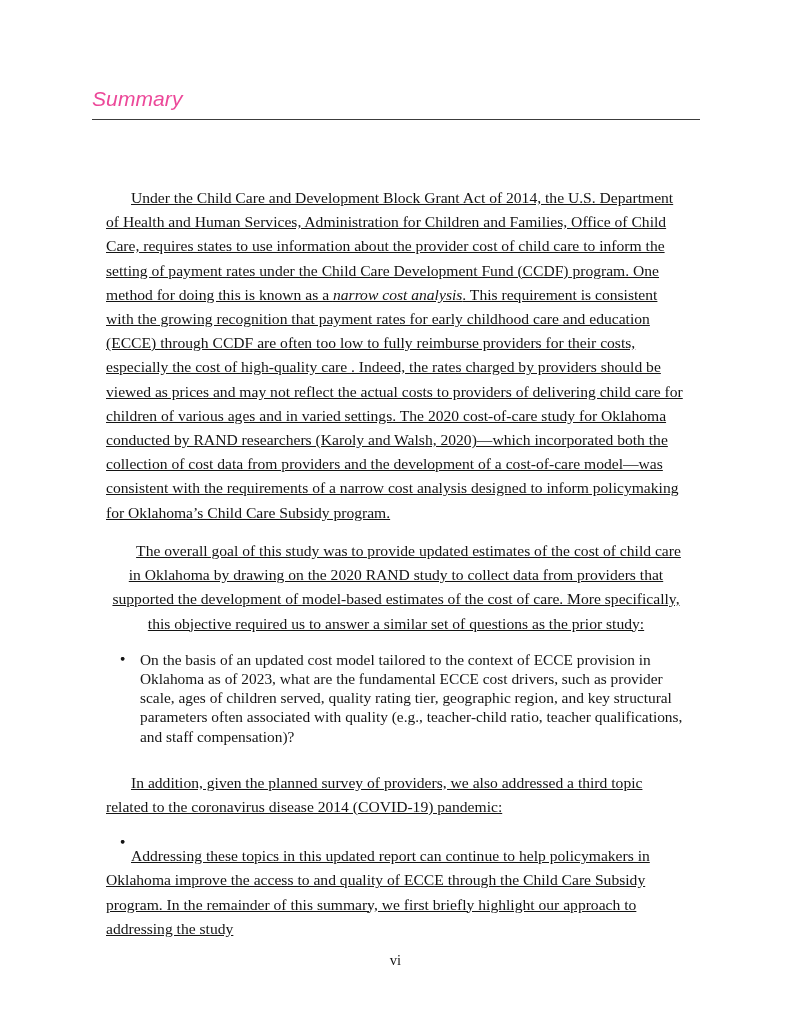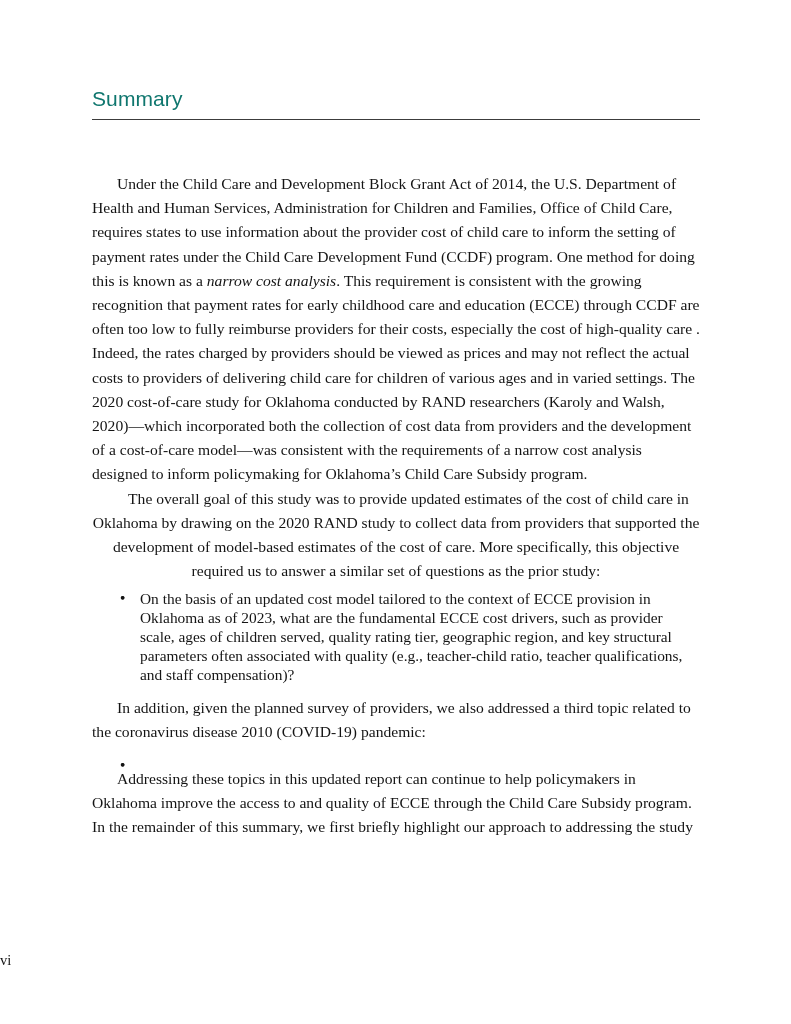--- a/index.html
+++ b/index.html
@@ -18,41 +18,43 @@
   .content {
     position: absolute;
     left: 92px;
     top: 0;
     width: 608px;
   }
   .chapter-title {
     font-family: "Liberation Sans", sans-serif;
     font-size: 21px;
     font-weight: 400;
-    color: #0f766e;
+    color: #ec4899;
     margin: 0;
     padding-top: 88px;
     letter-spacing: 0.1px;
     line-height: 1.05;
+    font-style: italic;
   }
   .title-rule {
     border: 0;
     border-top: 1px solid #3c3c3c;
     margin: 9px 0 0 0;
     width: 608px;
     height: 0;
   }
   .body-text {
     font-family: "Liberation Serif", "DejaVu Serif", serif;
     font-size: 15.6px;
     line-height: 24.2px;
     color: #141414;
-    margin: 0;
+    margin: 14px;
     text-align: left;
     text-indent: 25px;
+    text-decoration: underline;
     -webkit-font-smoothing: antialiased;
   }
   .para-first {
     padding-top: 52px;
   }
   .para-gap {
     padding-top: 0px;
     text-align: center;
   }
   .bullet-list {
@@ -87,20 +89,21 @@
     padding-top: 11px;
   }
   .last-para {
     padding-top: 11px;
   }
   .page-number {
     position: absolute;
     left: 0;
     right: 0;
     top: 952px;
+    text-align: center;
     font-family: "Liberation Serif", "DejaVu Serif", serif;
     font-size: 14.5px;
     color: #141414;
   }
   i, em { font-style: italic; }
 </style>
 </head>
 <body>
 
 <div class="page">
@@ -112,21 +115,21 @@
 
     <p class="body-text para-first"><span>Under the Child Care and Development Block Grant Act of 2014, the U.S. Department of Health and Human Services, Administration for Children and Families, Office of Child Care, requires states to use information about the provider cost of child care to inform the setting of payment rates under the Child Care Development Fund (CCDF) program. One method for doing this is known as a </span><i>narrow cost analysis</i><span>. This requirement is consistent with the growing recognition that payment rates for early childhood care and education (ECCE) through CCDF are often too low to fully reimburse providers for their costs, especially the cost of high-quality care . Indeed, the rates charged by providers should be viewed as prices and may not reflect the actual costs to providers of delivering child care for children of various ages and in varied settings. The 2020 cost-of-care study for Oklahoma conducted by RAND researchers (Karoly and Walsh, 2020)—which incorporated both the collection of cost data from providers and the development of a cost-of-care model—was consistent with the requirements of a narrow cost analysis designed to inform policymaking for Oklahoma’s Child Care Subsidy program.</span></p>
 
     <p class="body-text para-gap">The overall goal of this study was to provide updated estimates of the cost of child care in Oklahoma by drawing on the 2020 RAND study to collect data from providers that supported the development of model-based estimates of the cost of care. More specifically, this objective required us to answer a similar set of questions as the prior study:</p>
 
     <ul class="bullet-list list-one">
       <li><span class="marker">•</span></li>
       <li><span class="marker">•</span><span>On the basis of an updated cost model tailored to the context of ECCE provision in Oklahoma as of 2023, what are the fundamental ECCE cost drivers, such as provider scale, ages of children served, quality rating tier, geographic region, and key structural parameters often associated with quality (e.g., teacher-child ratio, teacher qualifications, and staff compensation)?</span></li>
     </ul>
 
-    <p class="body-text after-list-para">In addition, given the planned survey of providers, we also addressed a third topic related to the coronavirus disease 2010 (COVID-19) pandemic:</p>
+    <p class="body-text after-list-para">In addition, given the planned survey of providers, we also addressed a third topic related to the coronavirus disease 2014 (COVID-19) pandemic:</p>
 
     <ul class="bullet-list list-two">
       <li><span class="marker">•</span></li>
       <li><span class="marker">•</span></li>
     </ul>
 
     <p class="body-text last-para">Addressing these topics in this updated report can continue to help policymakers in Oklahoma improve the access to and quality of ECCE through the Child Care Subsidy program. In the remainder of this summary, we first briefly highlight our approach to addressing the study</p>
 
   </div>
 

